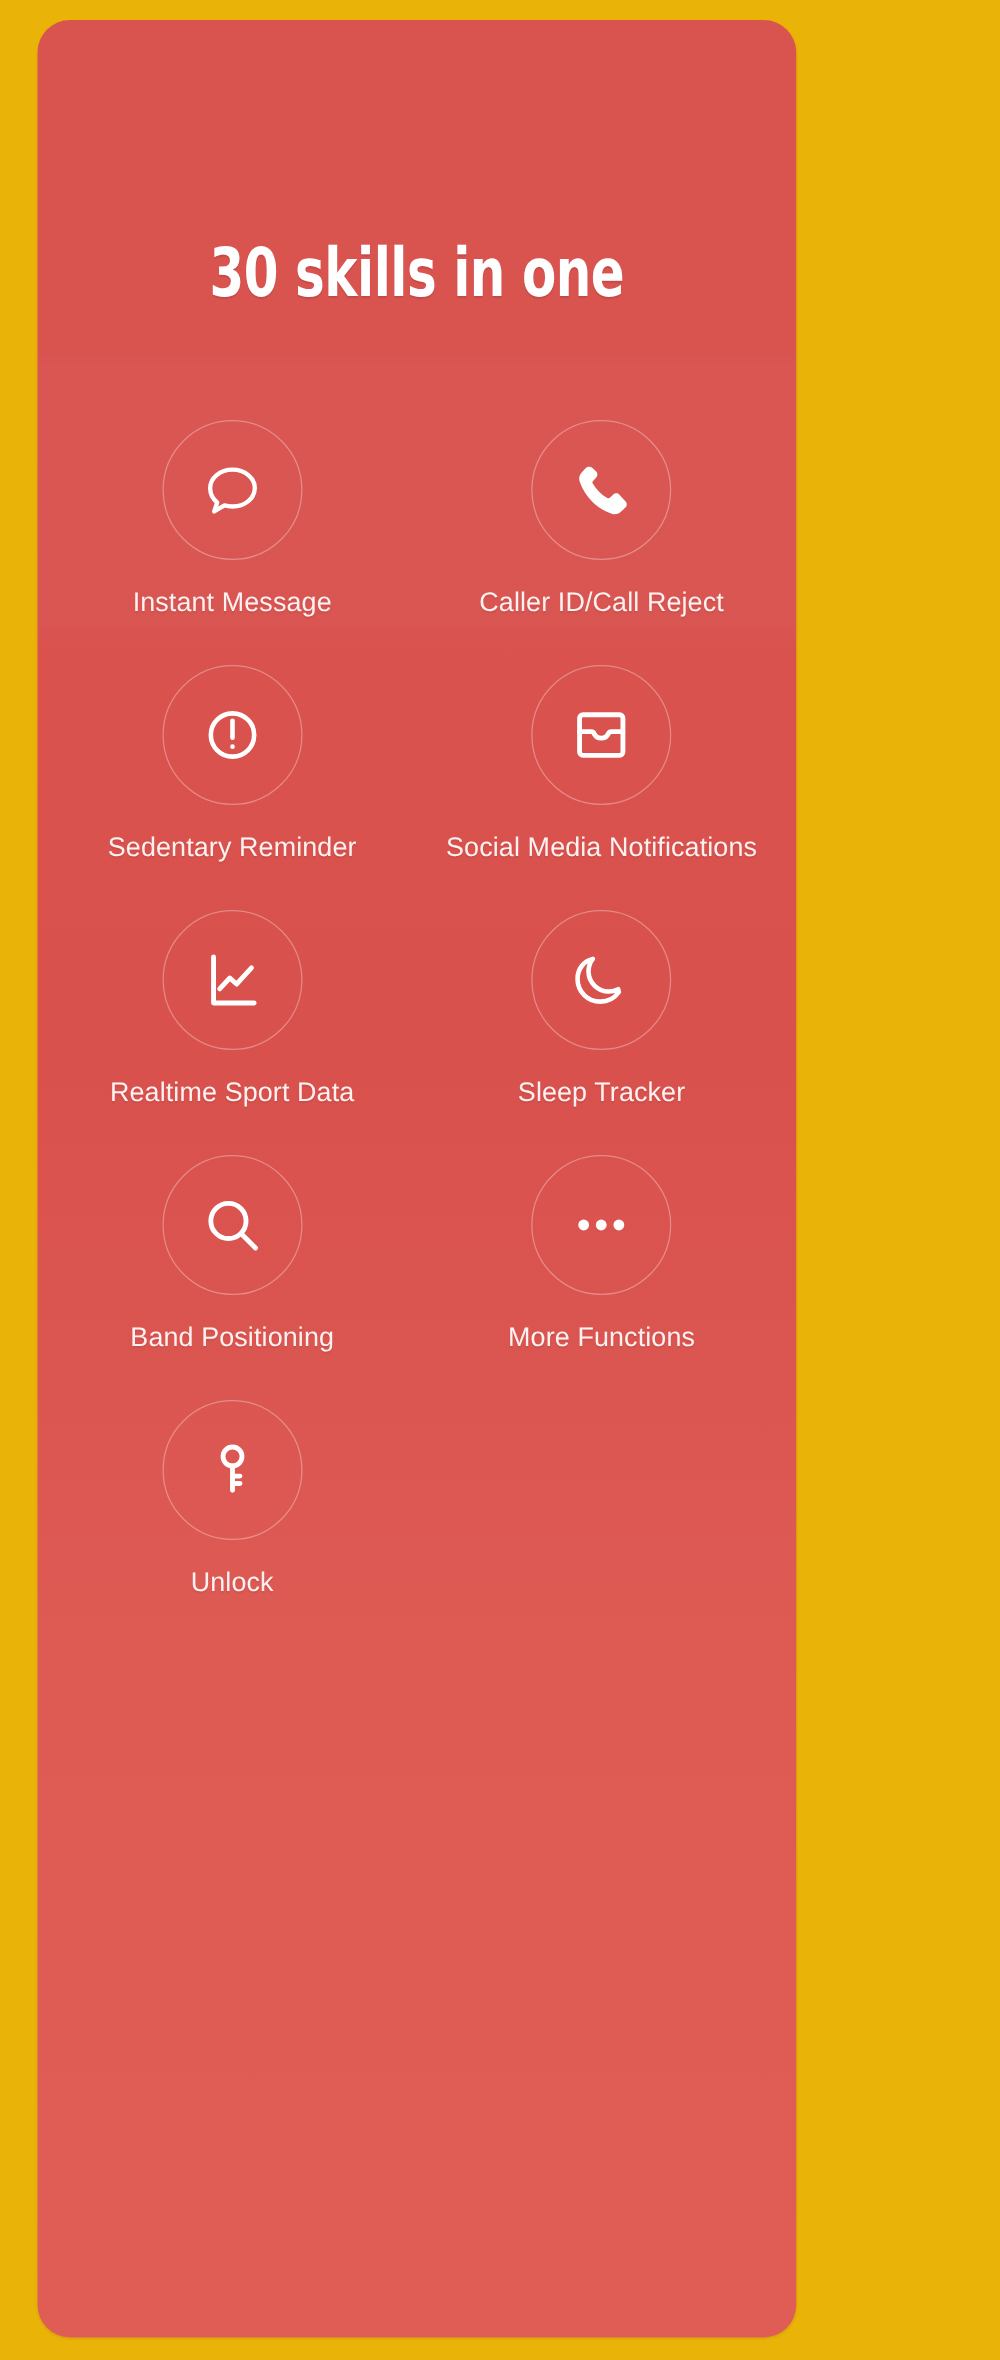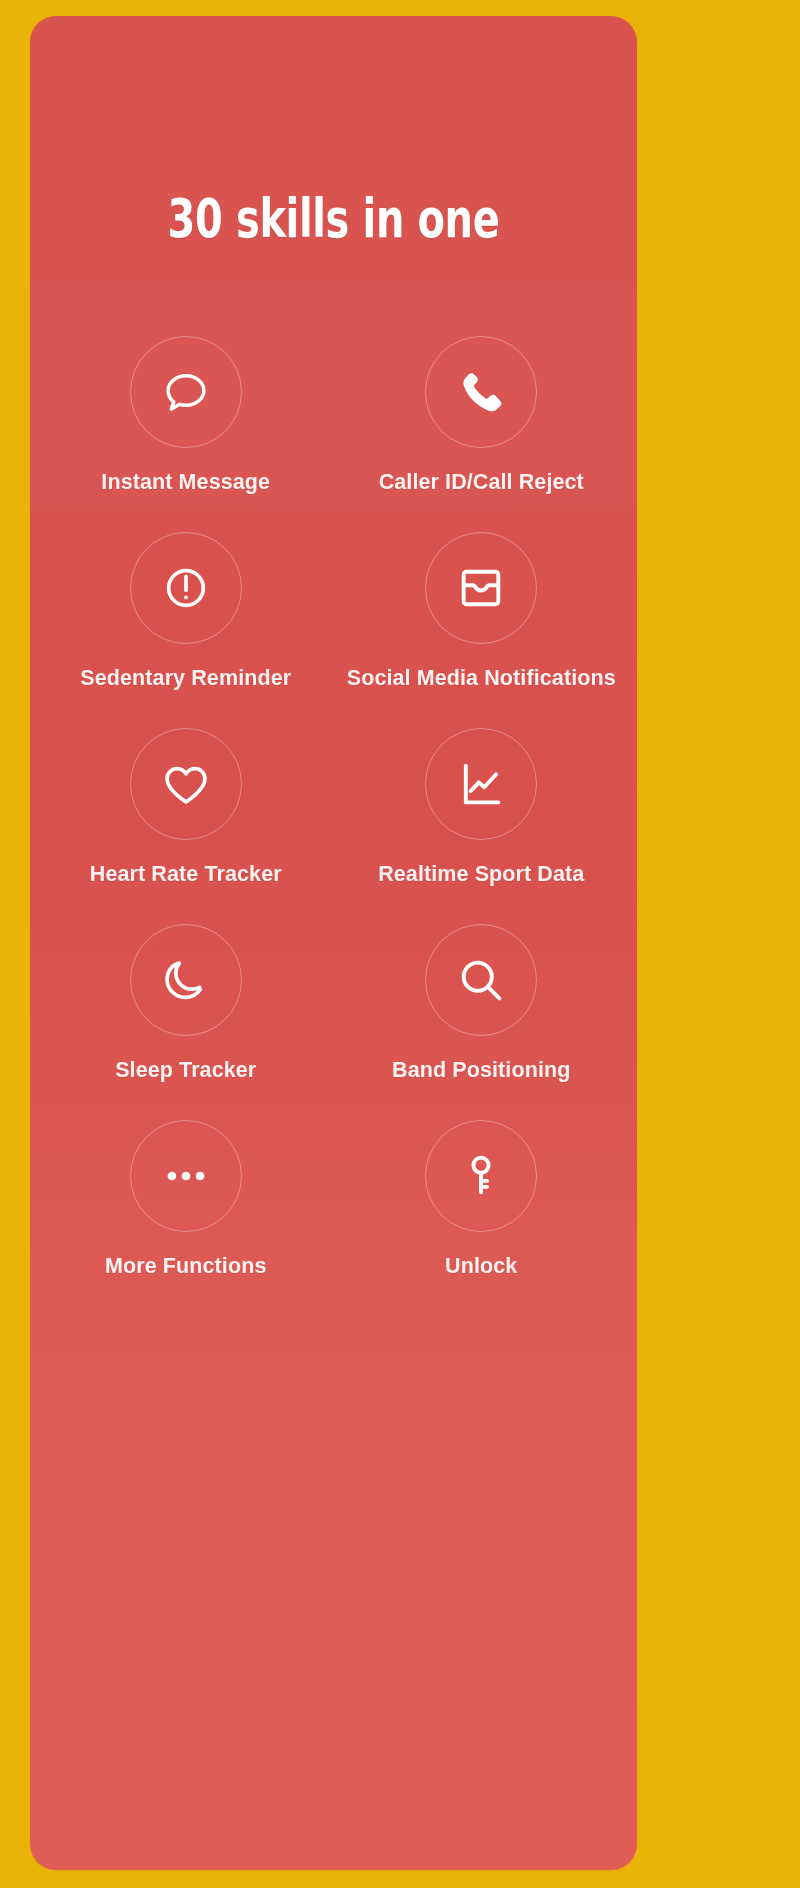--- a/index.html
+++ b/index.html
@@ -97,21 +97,21 @@
     display: block;
     width: 52px;
     height: 52px;
   }
 
   .cell-label {
     margin-top: 22px;
     color: #fdf2f1;
     font-size: 21.5px;
     font-family: "Liberation Sans", sans-serif;
-    font-weight: 700;
+    font-weight: 400;
     letter-spacing: 0.1px;
     text-align: center;
     white-space: nowrap;
     text-shadow: 0 1px 1px rgba(0,0,0,0.07);
   }
 </style>
 </head>
 <body>
 
 <div class="page">
@@ -163,30 +163,20 @@
             <svg viewBox="0 0 48 48" fill="none" stroke="#ffffff" stroke-width="3.6" stroke-linecap="round" stroke-linejoin="round">
               <rect x="8" y="9" width="32" height="30" rx="2.5"></rect>
               <path d="M8 21.5h8.5c1 0 1.9.6 2.3 1.5.9 2 2.8 3.3 5.2 3.3s4.3-1.3 5.2-3.3c.4-.9 1.3-1.5 2.3-1.5H40"></path>
             </svg>
           </span>
         </div>
         <div class="cell-label">Social Media Notifications</div>
       </div>
 
 
-      <div class="cell">
-        <div class="icon-circle">
-          <span>
-            <svg viewBox="0 0 48 48" fill="none" stroke="#ffffff" stroke-width="3.4" stroke-linecap="round" stroke-linejoin="round">
-              <path d="M24 40.5S6.5 29.8 6.5 19.2c0-5.3 4.2-9.4 9.3-9.4 3.4 0 6.4 1.9 8.2 4.8 1.8-2.9 4.8-4.8 8.2-4.8 5.1 0 9.3 4.1 9.3 9.4C41.5 29.8 24 40.5 24 40.5z"></path>
-            </svg>
-          </span>
-        </div>
-        <div class="cell-label">Heart Rate Tracker</div>
-      </div>
 
       <div class="cell">
         <div class="icon-circle">
           <span>
             <svg viewBox="0 0 48 48" fill="none" stroke="#ffffff" stroke-width="3.6" stroke-linecap="round" stroke-linejoin="round">
               <path d="M10 7v34h30"></path>
               <path d="M14.5 30.5l7.5-8 5 4.5 11-12"></path>
             </svg>
           </span>
         </div>

